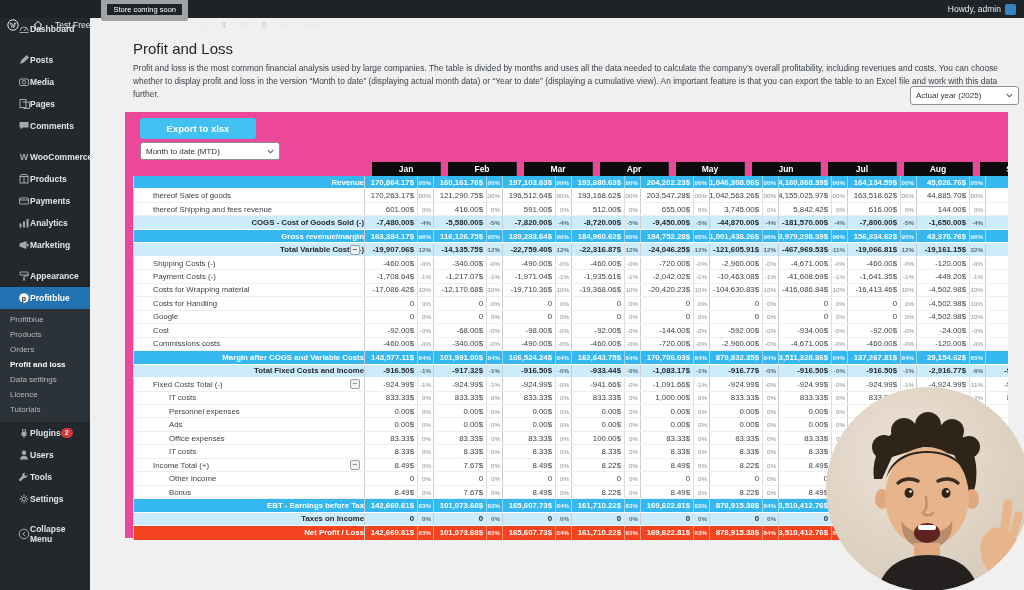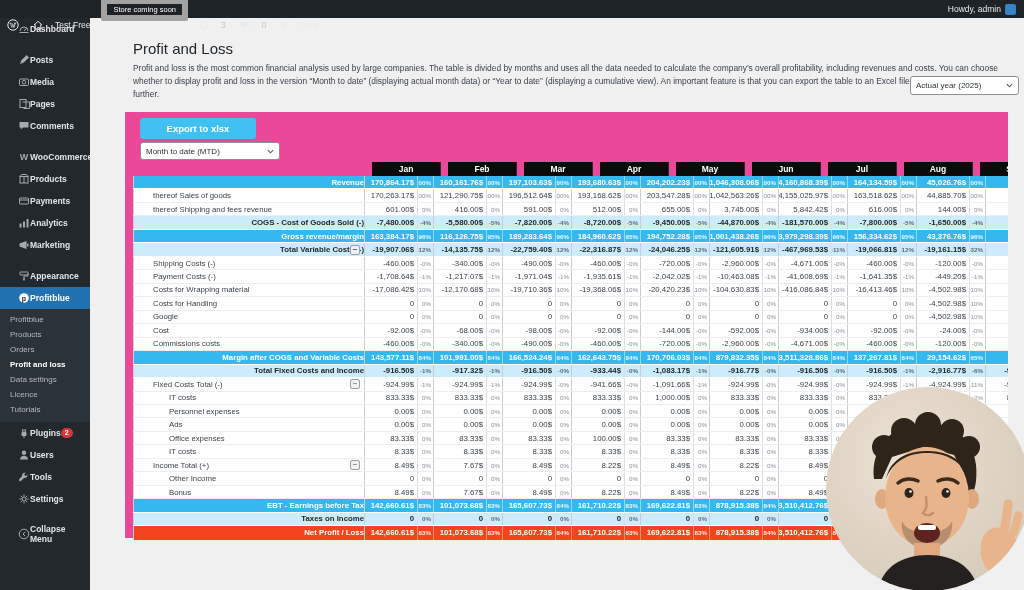--- a/index.html
+++ b/index.html
@@ -21,21 +21,21 @@
   .sb-item.active .sb-ico{color:#fff;}
   .sb-item.active::after{content:"";position:absolute;right:-6px;top:50%;margin-top:-6px;border:6px solid transparent;border-left-color:#2271b1;}
   .sb-sub{background:#2c3338;padding:3px 0 5px 0;}
   .sb-sub-item{padding:3px 8px 3px 10px;font-size:8px;color:#b4b9be;cursor:pointer;}
   .sb-sub-item.current{color:#fff;font-weight:700;}
   .sb-badge{background:#d63638;color:#fff;border-radius:8px;font-size:7px;padding:0 4px;line-height:10px;font-weight:700;}
   
   .content{position:absolute;left:90px;top:18px;width:934px;height:572px;background:#f0f0f1;}
   .page-title{position:absolute;left:43px;top:12px;font-size:15px;font-weight:500;color:#1d2327;}
   .page-desc{position:absolute;left:43px;top:36px;width:882px;font-size:8.4px;line-height:1.55;color:#3c434a;}
-  .year-select{position:absolute;left:820px;top:58px;width:97px;height:17px;background:#fff;border:1px solid #8c8f94;border-radius:3px;font-size:8px;color:#2c3338;display:flex;align-items:center;justify-content:space-between;padding:0 5px;cursor:pointer;}
+  .year-select{position:absolute;left:820px;top:68px;width:97px;height:17px;background:#fff;border:1px solid #8c8f94;border-radius:3px;font-size:8px;color:#2c3338;display:flex;align-items:center;justify-content:space-between;padding:0 5px;cursor:pointer;}
   .chev{width:7px;height:7px;flex:0 0 7px;}
   .card{position:absolute;left:35px;top:94px;width:883px;height:426px;background:#ec4899;}
   .export-btn{position:absolute;left:15px;top:6px;width:116px;height:21px;background:#41c1f2;color:#fff;border:none;border-radius:3px;font-size:9.5px;font-weight:700;font-family:"Liberation Sans",sans-serif;cursor:pointer;}
   .mtd-select{position:absolute;left:15px;top:30px;width:128px;height:16px;background:#fff;border:1px solid #8c8f94;border-radius:3px;font-size:8px;color:#2c3338;display:flex;align-items:center;justify-content:space-between;padding:0 5px;cursor:pointer;}
   
   .pl-table{position:absolute;left:8px;top:50px;width:875px;height:378px;overflow:hidden;}
   .t-inner{width:922px;}
   .t-head{display:flex;height:14px;}
   .t-spacer{width:232px;flex:0 0 232px;}
   .mh{width:69px;flex:0 0 69px;background:#0b0b0b;color:#fff;font-size:8.5px;font-weight:700;display:flex;align-items:center;justify-content:center;border-right:1px solid #2a2a2a;box-sizing:border-box;margin-left:7px;}

